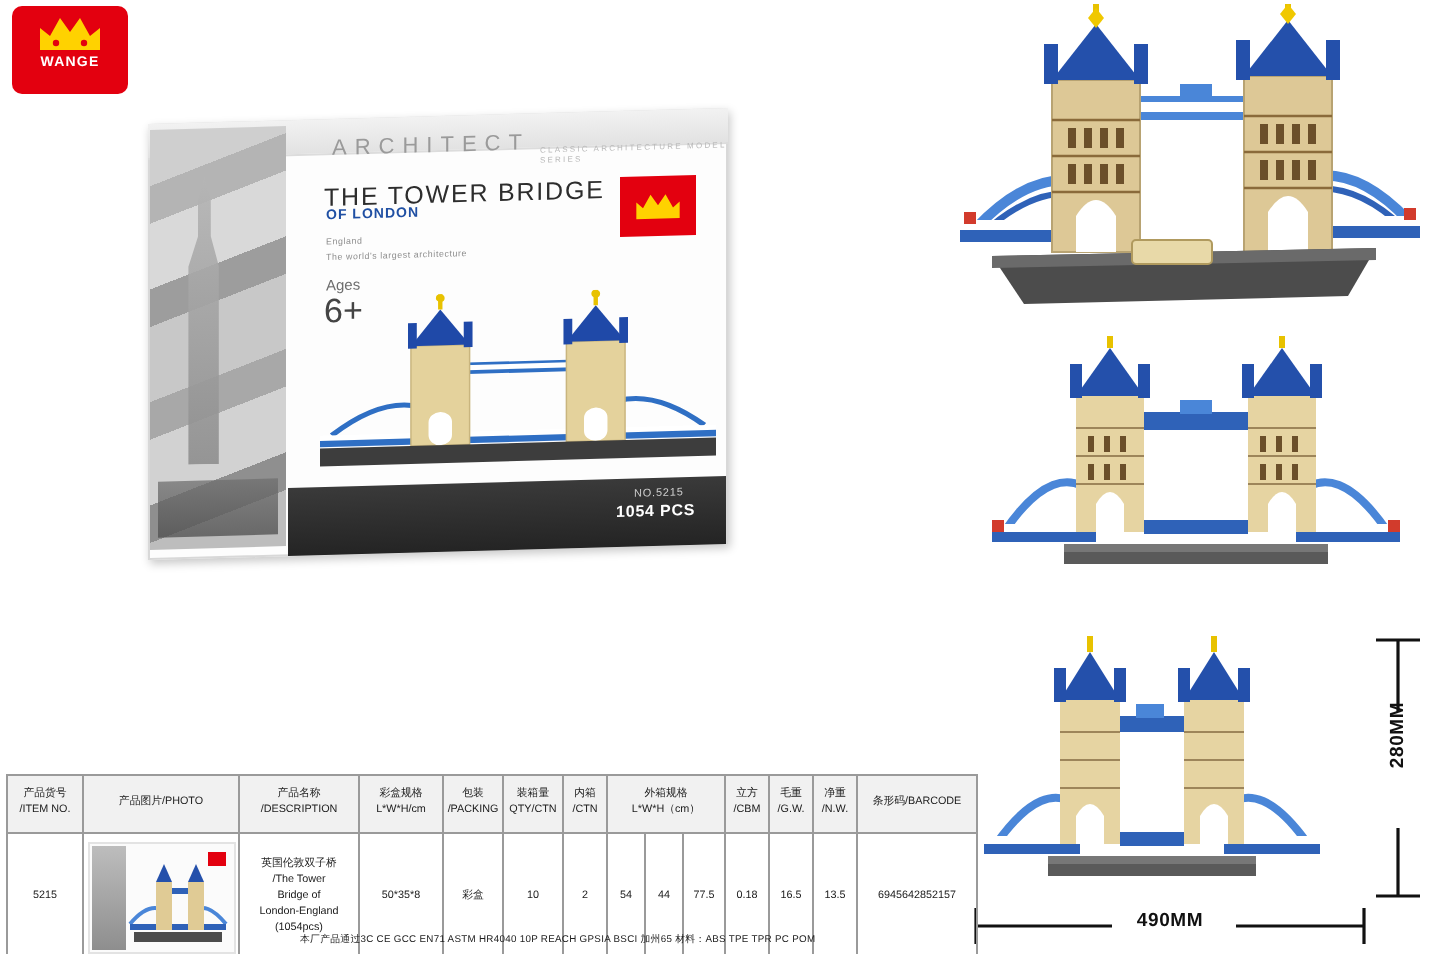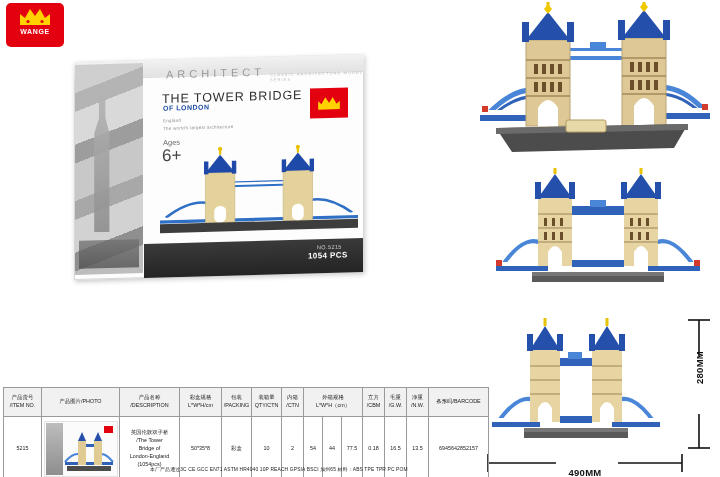--- a/index.html
+++ b/index.html
@@ -133,21 +133,21 @@
     position:absolute;left:-4px;top:44px;width:38px;
     font-size:9.5px;color:#111;font-weight:bold;letter-spacing:.3px;
     text-align:center;
     transform:rotate(-90deg);transform-origin:center center;
   }
   .dim-h{
     position:absolute;left:486px;top:452px;width:198px;height:22px;
   }
   .dim-h-label{
     position:absolute;left:0;right:0;top:3px;text-align:center;
-    font-size:9.5px;color:#111;font-weight:bold;letter-spacing:.3px;margin-top:12px;
+    font-size:9.5px;color:#111;font-weight:bold;letter-spacing:.3px;
   }
 
   
   .spec{
     position:absolute;left:3px;top:387px;width:452px;
     border-collapse:collapse;
     table-layout:fixed;
   }
   .spec td,.spec th{
     border:1px solid #9a9a9a;

